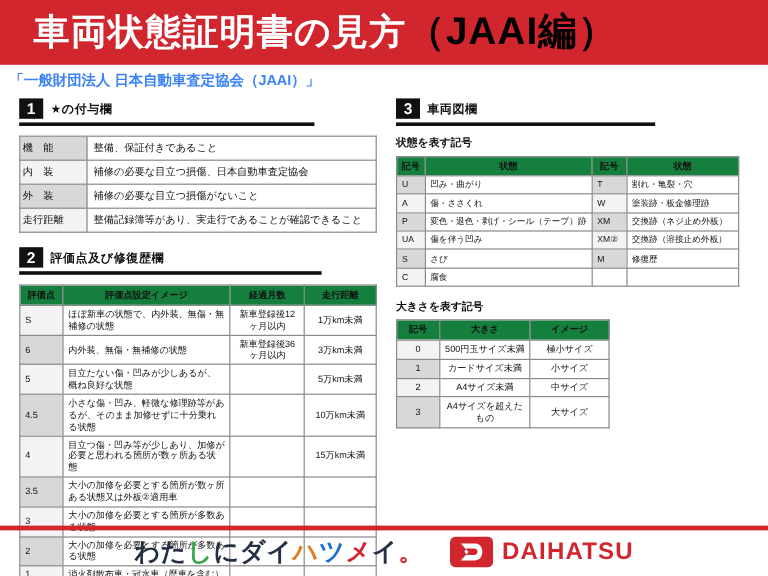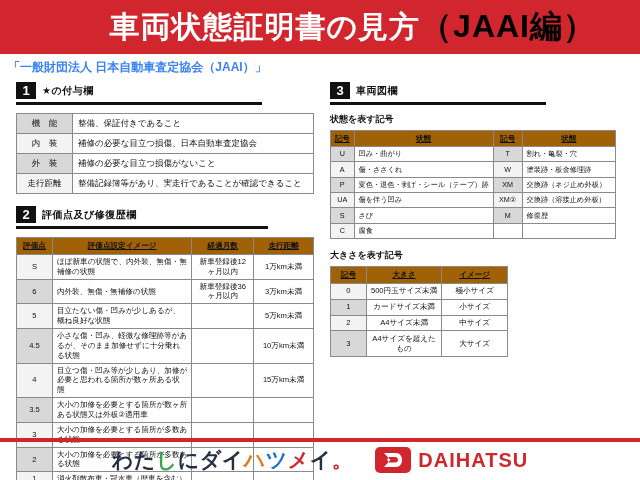--- a/index.html
+++ b/index.html
@@ -2,44 +2,44 @@
 <html><head>
 <meta charset="utf-8">
 <style>
   * { margin:0; padding:0; box-sizing:border-box; }
   html,body { background:#fff; }
   body { font-family:"Liberation Sans","DejaVu Sans",sans-serif; color:#111; }
   .page { position:relative; width:640px; height:480px; background:#fff; overflow:hidden; }
 
   
   .banner { height:54px; background:#d2262e; display:flex; align-items:center;
-            justify-content:flex-end; padding:0 44px 0 28px; }
+            justify-content:flex-start; padding:0 44px 0 28px; }
   .banner .ttl { color:#fff; font-size:30px; font-weight:800; letter-spacing:1px; }
   .banner .ed  { color:#000000; font-size:32px; font-weight:800; letter-spacing:1px; }
 
   .subtitle { font-size:12px; font-weight:700; color:#3b82f6; margin:5px 0 4px 8px; }
 
   
   .content { display:flex; padding:2px 12px 0 16px; gap:14px; }
   .col-left  { width:300px; }
   .col-right { width:288px; }
 
   .sec-head { display:flex; align-items:center; gap:6px; border-bottom:3px solid #111;
               padding-bottom:3px; margin-bottom:8px; }
   .sec-num  { display:inline-block; background:#111; color:#fff; font-weight:800;
               font-size:13px; width:20px; text-align:center; padding:1px 0; }
   .sec-title{ font-size:10px; font-weight:800; letter-spacing:0.5px; }
   .w1 { width:246px; } .w2 { width:252px; } .w3 { width:216px; }
 
   
   table { border-collapse:collapse; background:#fff; }
   td,th { border:1px solid #8a8a8a; font-size:8px; line-height:1.3; vertical-align:middle; }
-  th { background:#a16207; font-weight:700; text-align:center; padding:3px 2px;text-decoration:underline; }
+  th { background:#15803d; font-weight:700; text-align:center; padding:3px 2px; }
   td { padding:3px 5px; text-align:left; }
-  td.lbl { text-align:center; padding:3px 2px; }
+  td.lbl { padding:3px 2px; }
   td.ctr { text-align:center; }
   .odd-dark  tr:nth-child(odd)  td.lbl.filled { background:#d8d8d8; }
   .odd-dark  tr:nth-child(even) td.lbl.filled { background:#f3f3f3; }
   .odd-light tr:nth-child(odd)  td.lbl.filled { background:#f3f3f3; }
   .odd-light tr:nth-child(even) td.lbl.filled { background:#d8d8d8; }
 
   #t1 { width:298px; margin-bottom:12px; }
   #t1 td { height:20px; font-size:8.5px; }
   #t2 { width:298px; }
   #t2 td { padding:2px 4px; font-size:7.6px; }

